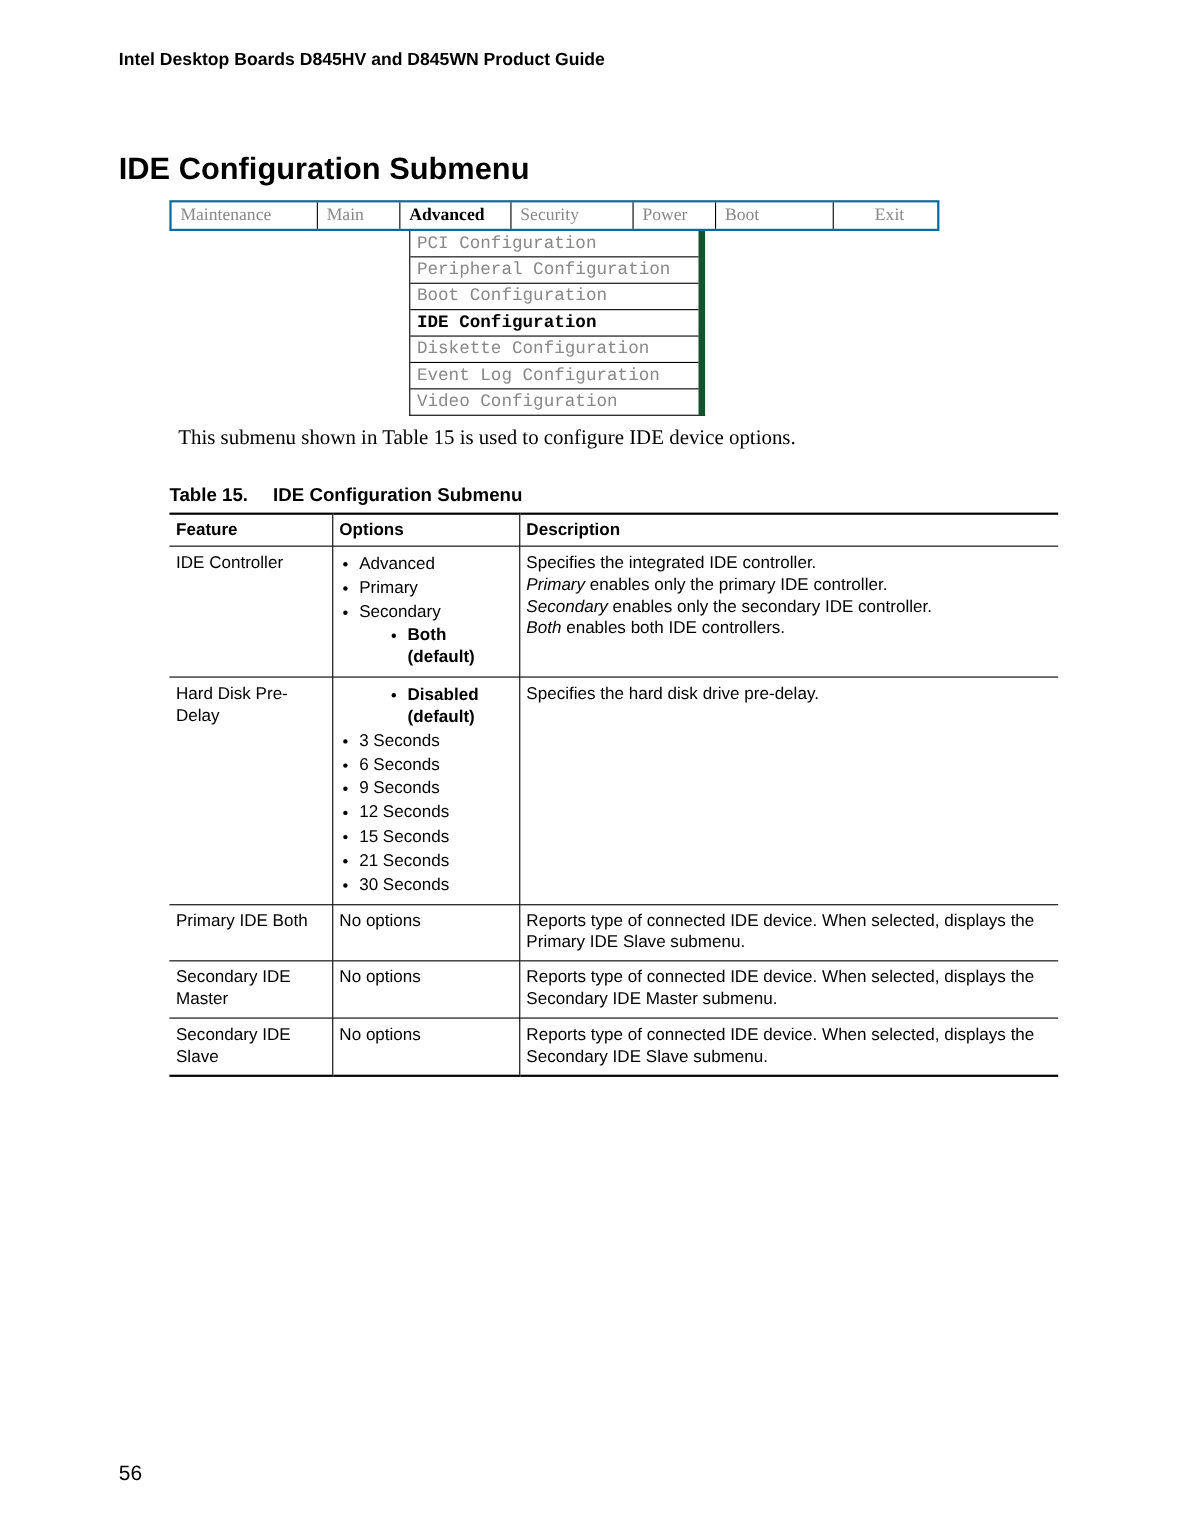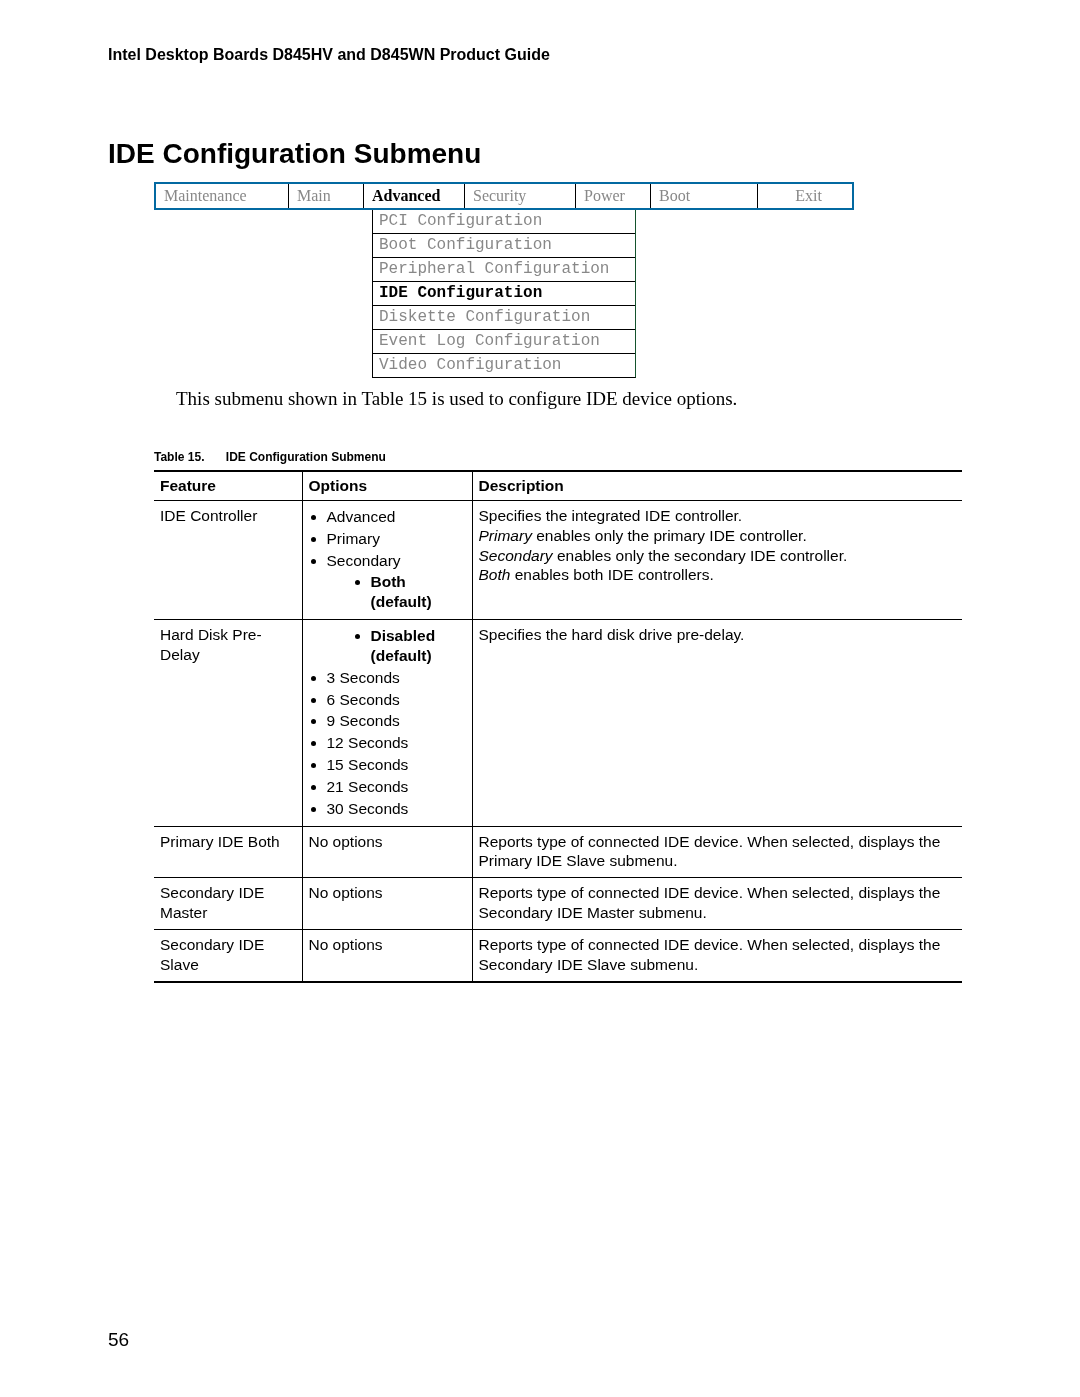--- a/index.html
+++ b/index.html
@@ -50,42 +50,42 @@
   .bios-tabs .tab.t-adv { width: 84px; }
   .bios-tabs .tab.t-sec { width: 94px; }
   .bios-tabs .tab.t-pow { width: 58px; }
   .bios-tabs .tab.t-boot { width: 90px; }
   .bios-tabs .tab.t-exit { width: 56px; text-align: right; padding-right: 14px;}
 
   .bios-sub {
     margin-left: 218px;
     width: 262px;
     border-left: 1px solid #000;
-    border-right: 1px solid #14532d;
+    border-right: 6px solid #14532d;
     border-bottom: 1px solid #000;
     font-family: "Courier New", Courier, monospace;
     font-size: 16px;
     color: #888;
   }
   .bios-sub .row {
     padding: 2px 6px 3px 6px;
     border-bottom: 1px solid #000;
   }
   .bios-sub .row:last-child { border-bottom: none; }
   .bios-sub .row.active { font-weight: bold; color: #000; }
 
   .intro {
     font-family: "Times New Roman", Times, serif;
     font-size: 19px;
-    margin: 10px 0 0 68px;
+    margin: 10px 0 0 54px;
   }
 
   .table-caption {
-    margin: 40px 0 6px 46px;
-    font-size: 12px;
+    margin: 30px 0 6px 46px;
+    font-size: 17px;
   }
   .table-caption .lbl { font-weight: bold; margin-right: 18px; }
   .table-caption .ttl { font-weight: bold; }
 
   table.cfg {
     border-collapse: collapse;
     margin-left: 46px;
     width: 808px;
     font-size: 15.5px;
   }
@@ -140,22 +140,22 @@
       <div class="tab t-maint">Maintenance</div>
       <div class="tab t-main">Main</div>
       <div class="tab t-adv active">Advanced</div>
       <div class="tab t-sec">Security</div>
       <div class="tab t-pow">Power</div>
       <div class="tab t-boot">Boot</div>
       <div class="tab t-exit">Exit</div>
     </div>
     <div class="bios-sub">
       <div class="row">PCI Configuration</div>
+      <div class="row">Peripheral Configuration</div>
       <div class="row">Boot Configuration</div>
-      <div class="row">Peripheral Configuration</div>
       <div class="row active">IDE Configuration</div>
       <div class="row">Diskette Configuration</div>
       <div class="row">Event Log Configuration</div>
       <div class="row">Video Configuration</div>
     </div>
   </div>
 
   <div class="intro">This submenu shown in Table 15 is used to configure IDE device options.</div>
 
   <div class="table-caption">

